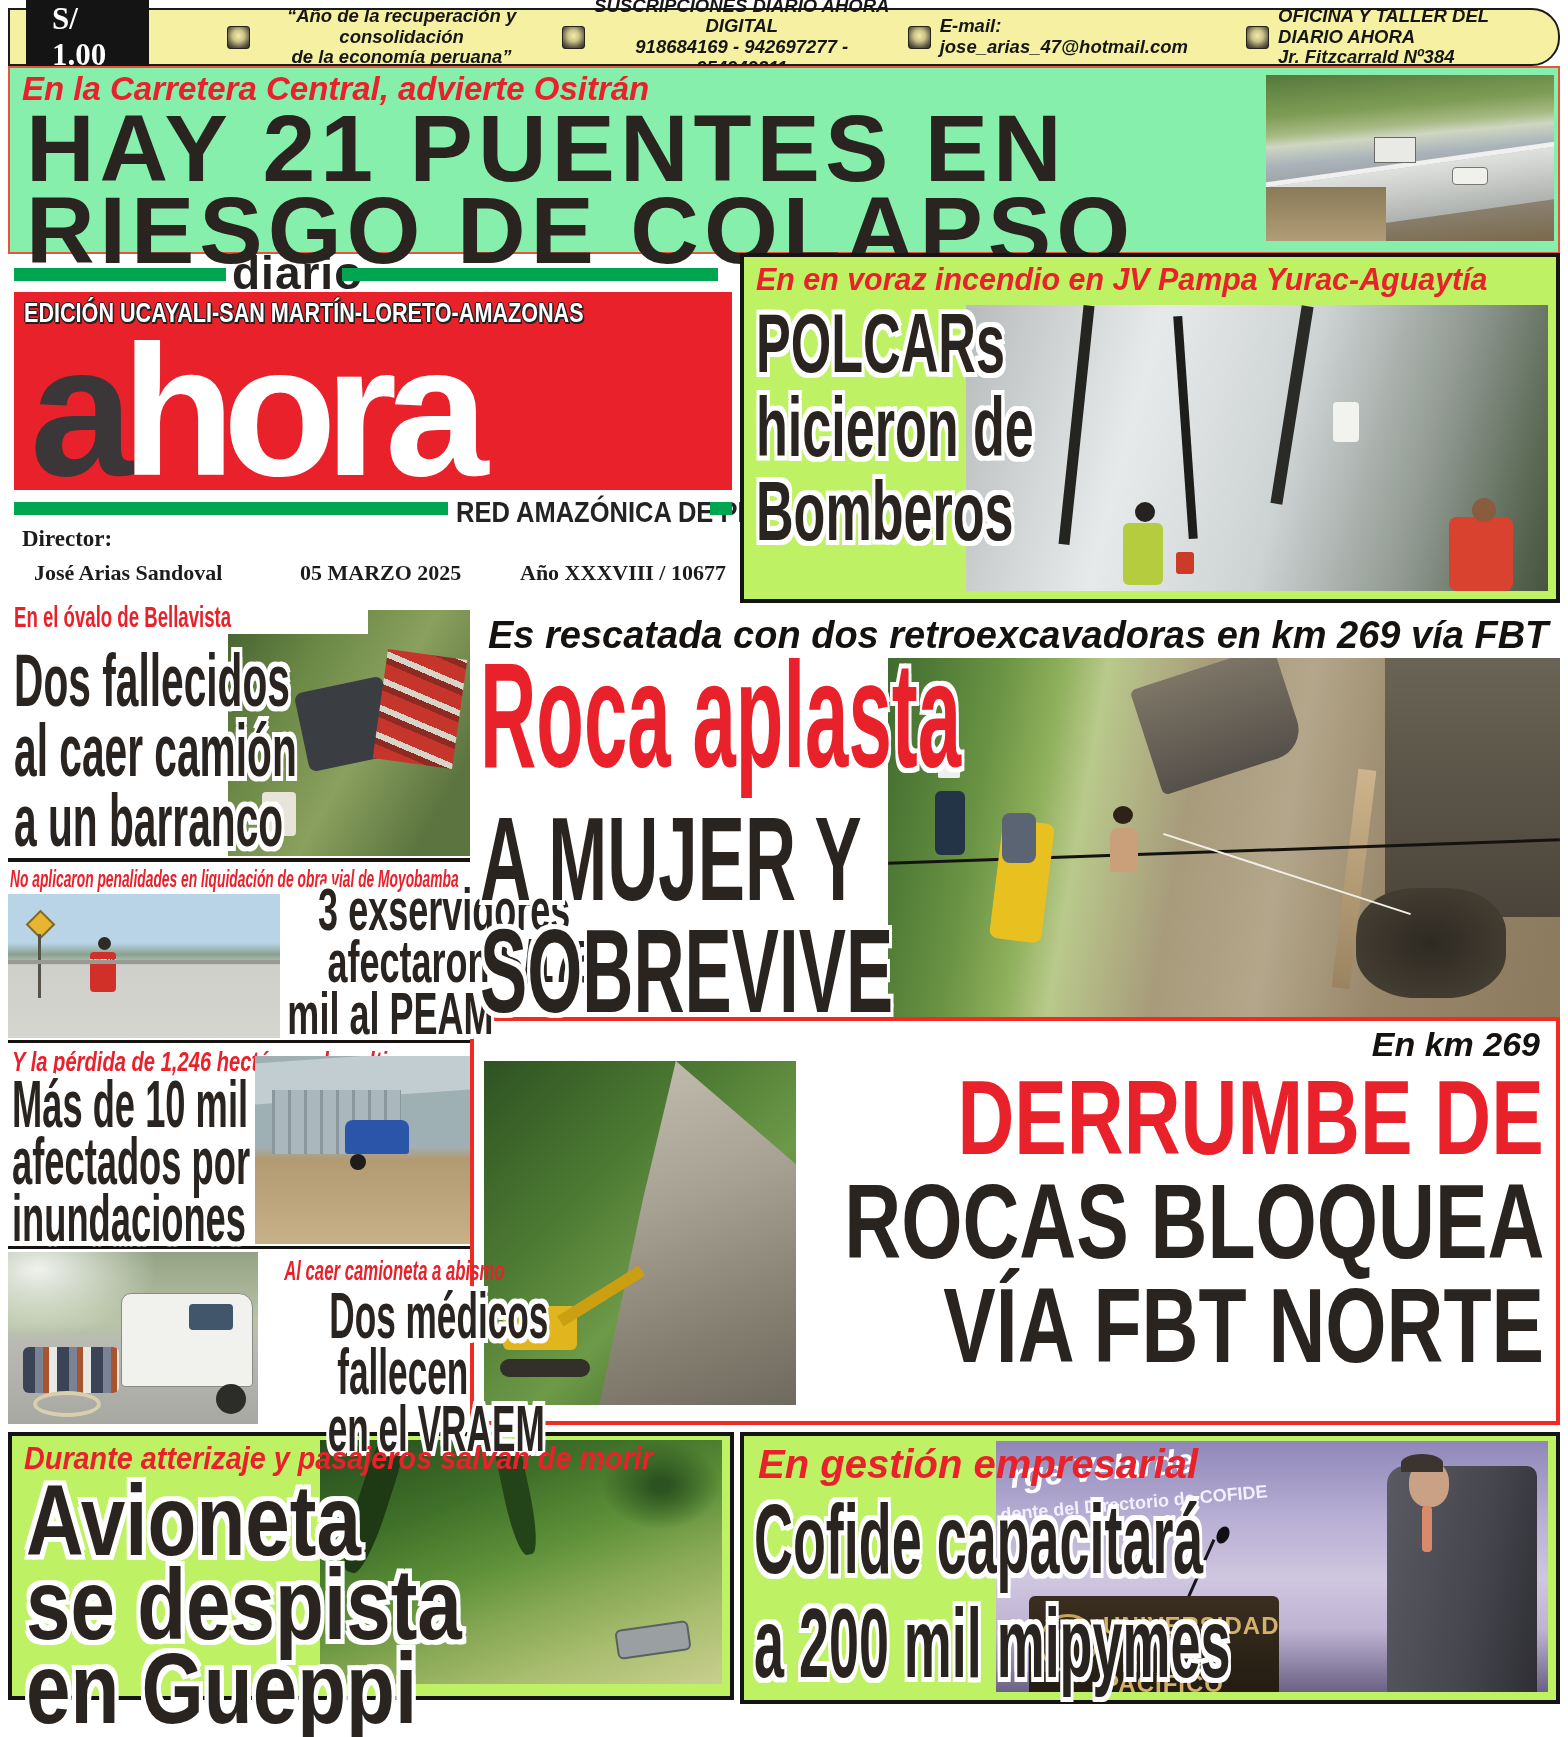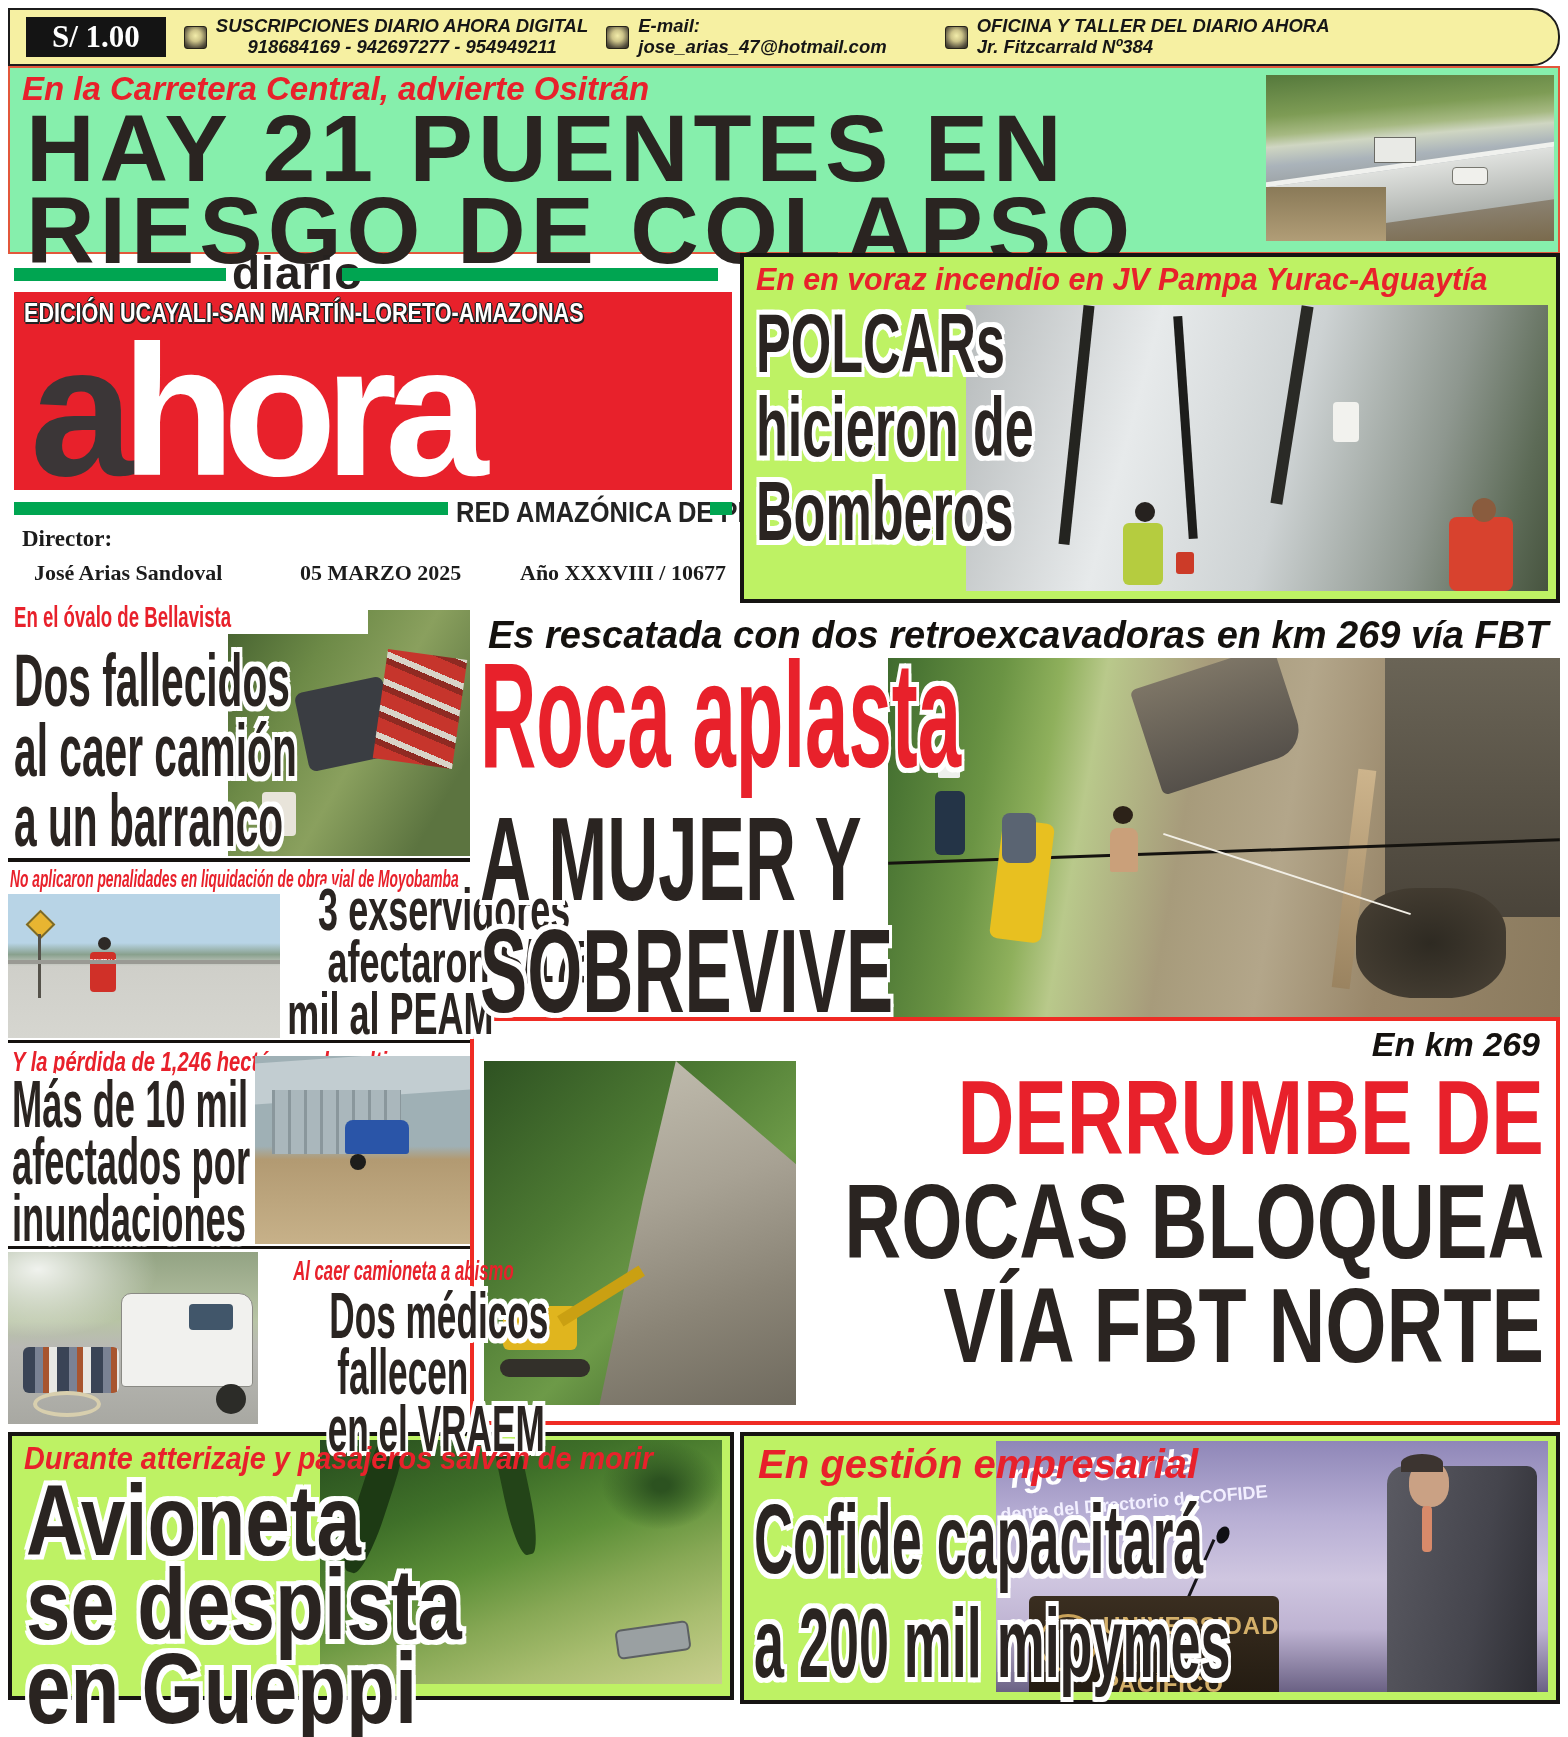--- a/index.html
+++ b/index.html
@@ -40,20 +40,27 @@
   .blackbox{border:4px solid #161412;background:#bef264;}
   .divline{background:#15120f;}
 </style>
 </head>
 <body>
 
 <div class="page">
 
   <div class="ab topbar">
     <div class="price">S/ 1.00</div>
+    <div class="tb-item" style="margin-left:78px">
+      <span class="tb-icon"></span>
+      <span class="tb-text">
+        <span>“Año de la recuperación y consolidación</span>
+        <span>de la economía peruana”</span>
+      </span>
+    </div>
     <div class="tb-item" style="margin-left:18px">
       <span class="tb-icon"></span>
       <span class="tb-text">
         <span>SUSCRIPCIONES DIARIO AHORA DIGITAL</span>
         <span>918684169 - 942697277 - 954949211</span>
       </span>
     </div>
     <div class="tb-item" style="margin-left:18px">
       <span class="tb-icon"></span>
       <span class="tb-text" style="text-align:left">
@@ -160,21 +167,21 @@
   <div class="ab divline" style="left:8px;top:1246px;width:462px;height:3px;"></div>
 
   <div class="ph" style="left:8px;top:1252px;width:250px;height:172px;z-index:1;background:linear-gradient(#93a383 0%,#b8c4a5 40%,#b9b9b4 55%,#a8a8a2 100%);">
     <div class="s" style="left:0;top:0;width:60%;height:50%;background:radial-gradient(ellipse at 20% 20%,rgba(255,255,255,.85),rgba(255,255,255,0) 70%);"></div>
     <div class="s" style="right:2%;top:24%;width:130px;height:92px;background:#f1f1ee;border-radius:10px 14px 4px 4px;border:1px solid #8a8a84;"></div>
     <div class="s" style="right:10%;top:30%;width:44px;height:26px;background:#41566a;border-radius:4px;"></div>
     <div class="s" style="right:5%;bottom:6%;width:30px;height:30px;background:#2c2c28;border-radius:50%;"></div>
     <div class="s" style="left:6%;bottom:18%;width:96px;height:46px;background:repeating-linear-gradient(90deg,#3a4456 0 12px,#7a8294 12px 20px,#a8552f 20px 26px,#e8e8e4 26px 34px);border-radius:6px;"></div>
     <div class="s" style="left:10%;bottom:4%;width:60px;height:18px;border:4px solid #d8cfae;border-radius:50%;background:transparent;"></div>
   </div>
-  <div class="ab kick" style="left:158px;top:1256px;width:318px;text-align:center;font-size:27px;z-index:6;"><span class="sqr" style="transform:scaleX(.62)">Al caer camioneta a abismo</span></div>
+  <div class="ab kick" style="left:149px;top:1256px;width:318px;text-align:center;font-size:27px;z-index:6;"><span class="sqr" style="transform:scaleX(.62)">Al caer camioneta a abismo</span></div>
   <div class="ab hl ow" style="left:150px;top:1288px;width:318px;text-align:right;font-size:64px;line-height:.88;z-index:5;">
     <div><span class="sqr" style="transform:scaleX(.55)">Dos médicos</span></div>
     <div><span class="sqr" style="transform:scaleX(.55)">fallecen</span></div>
     <div><span class="sqr" style="transform:scaleX(.55)">en el VRAEM</span></div>
   </div>
 
   <div class="ab" style="left:488px;top:614px;font-weight:bold;font-style:italic;font-size:38px;color:#14110e;z-index:6;">Es rescatada con dos retroexcavadoras en km 269 vía FBT</div>
   <div class="ph" style="left:888px;top:658px;width:672px;height:370px;z-index:1;background:linear-gradient(100deg,#3f6b2e 0%,#6b9444 16%,#8fb05c 24%,#b9c98b 30%,#a79b7b 44%,#b3a68a 58%,#99876a 74%,#8a7a5e 100%);">
     <div class="s" style="left:38%;top:2%;width:150px;height:110px;background:linear-gradient(#7d7566,#55504a);transform:rotate(-18deg);border-radius:6px 6px 30px 6px;"></div>
     <div class="s" style="right:0;top:0;width:26%;height:70%;background:linear-gradient(#6a6456,#4a443a);"></div>

